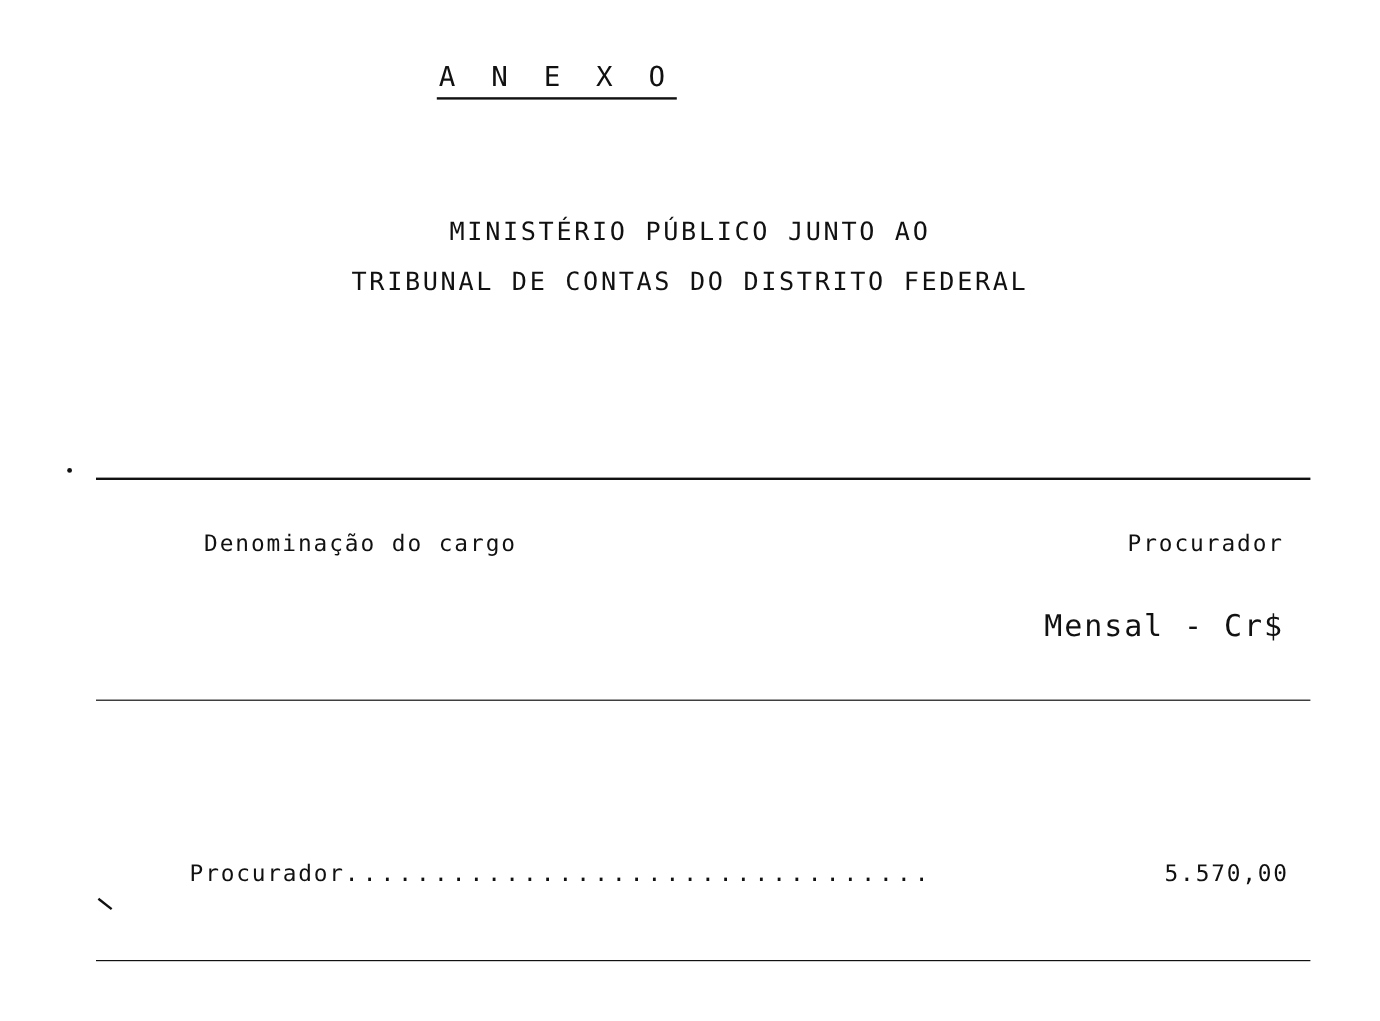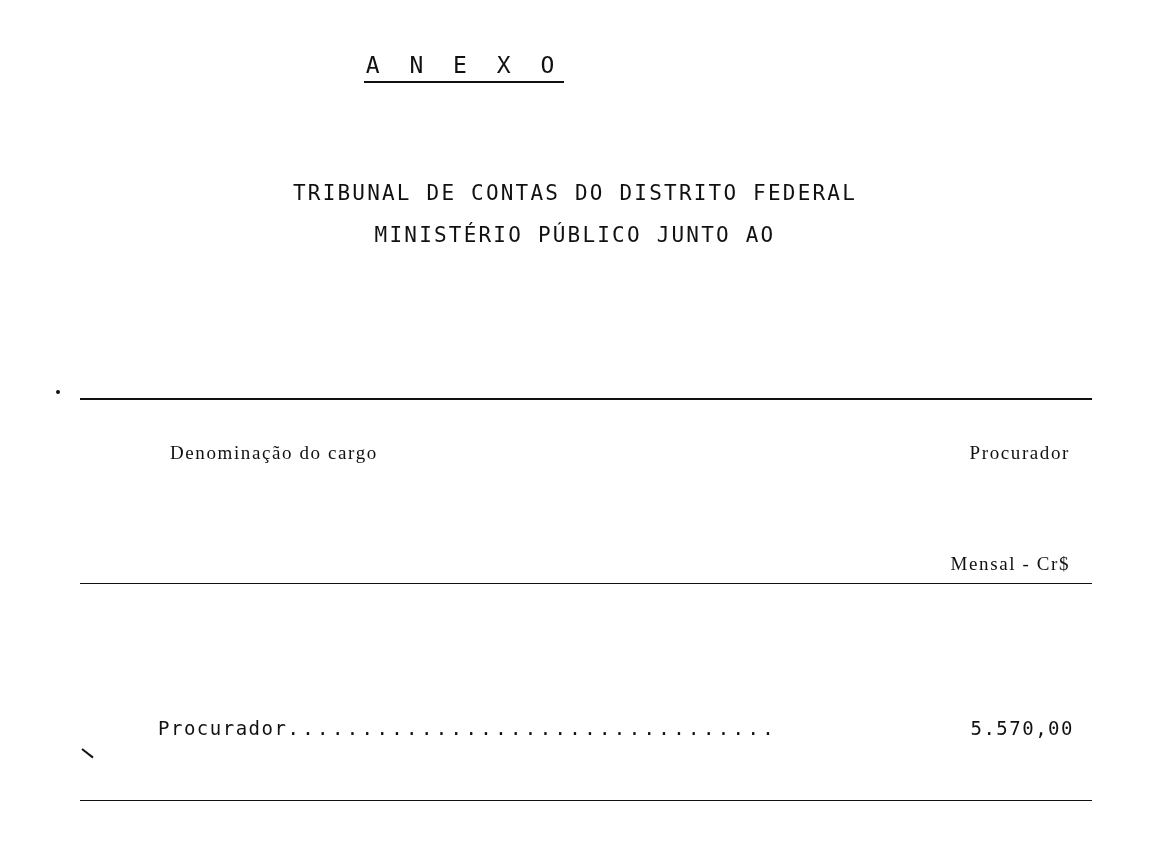--- a/index.html
+++ b/index.html
@@ -68,21 +68,20 @@
   }
   .rule-thin {
     height: 0;
     border-top: 1.6px solid #111111;
     width: 100%;
   }
 
   .head-zone {
     position: relative;
     height: 183px;
-    font-family: Liberation Serif, serif;
   }
   .col-desc-head {
     position: absolute;
     left: 90px;
     top: 42px;
     font-size: 19px;
     letter-spacing: 1.6px;
     white-space: nowrap;
   }
   .col-val-head-1 {
@@ -90,24 +89,23 @@
     right: 22px;
     top: 42px;
     font-size: 19px;
     letter-spacing: 1.6px;
     white-space: nowrap;
   }
   .col-val-head-2 {
     position: absolute;
     right: 22px;
     top: 107px;
-    font-size: 19px;
+    font-size: 25px;
     letter-spacing: 1.6px;
     white-space: nowrap;
-    margin-top: 46px;
   }
 
   .body-zone {
     position: relative;
     height: 216px;
   }
   .row {
     position: absolute;
     left: 78px;
     right: 0;
@@ -157,22 +155,22 @@
 </head>
 <body>
 
 <div class="page">
 
   <div class="doc-title">
     <span>A  N  E  X  O</span>
   </div>
 
   <div class="org-heading">
+    <span class="org-line">MINISTÉRIO PÚBLICO JUNTO AO</span>
     <span class="org-line">TRIBUNAL DE CONTAS DO DISTRITO FEDERAL</span>
-    <span class="org-line">MINISTÉRIO PÚBLICO JUNTO AO</span>
   </div>
 
   <div class="mark-dot"></div>
   <div class="mark-tick"></div>
 
   <div class="table-wrap">
 
     <div class="rule"></div>
 
     <div class="head-zone">

